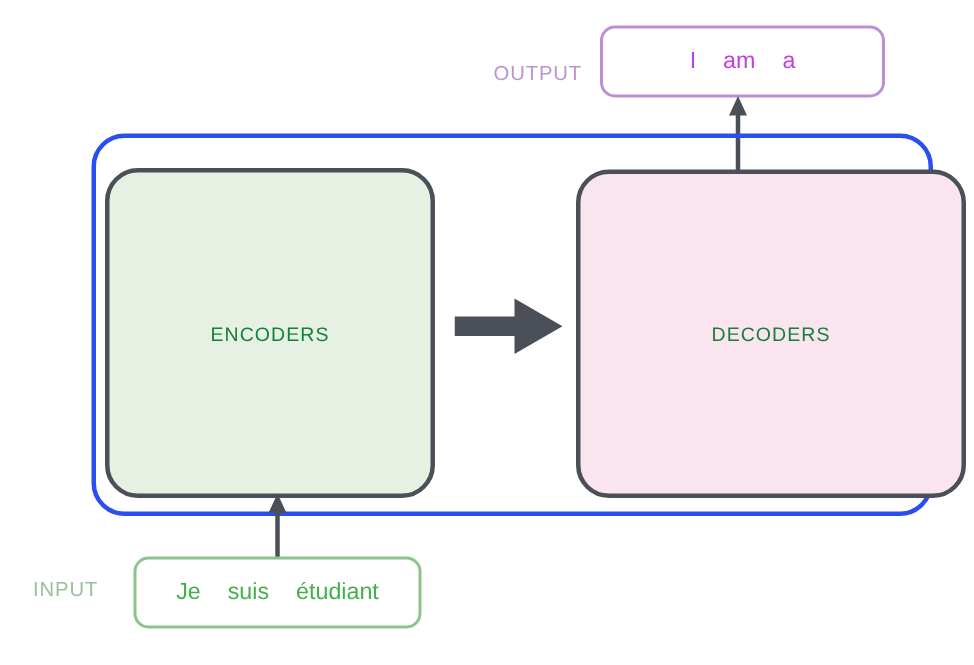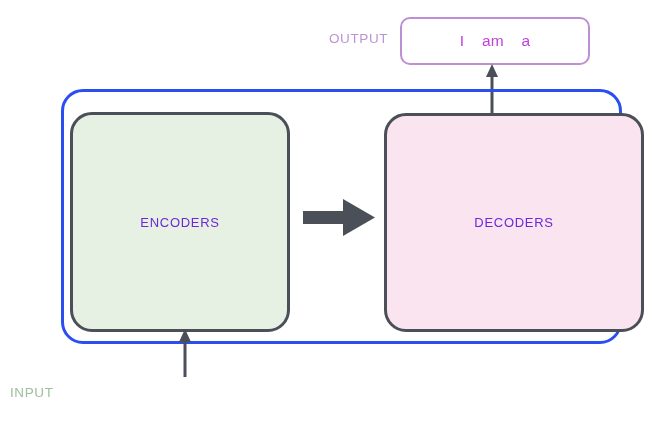--- a/index.html
+++ b/index.html
@@ -15,21 +15,21 @@
     width: 649px;
     height: 443px;
     background: #ffffff;
     overflow: hidden;
   }
 
   
   #output-label {
     position: absolute;
     left: 329px;
-    top: 31px;
+    top: 41px;
     font-size: 13.5px;
     letter-spacing: 0.6px;
     color: #bd93d1;
     white-space: nowrap;
   }
   #output-box {
     position: absolute;
     left: 400px;
     top: 17px;
     width: 190px;
@@ -75,21 +75,21 @@
   .stack-box {
     position: absolute;
     box-sizing: border-box;
     border: 3px solid #4a4f58;
     border-radius: 22px;
     display: flex;
     align-items: center;
     justify-content: center;
     font-size: 13px;
     letter-spacing: 0.7px;
-    color: #6d28d9;
+    color: #15803d;
   }
   #encoders-box {
     left: 70px;
     top: 112px;
     width: 220px;
     height: 220px;
     background: #e7f1e3;
   }
   #decoders-box {
     left: 384px;
@@ -113,21 +113,21 @@
     position: absolute;
     left: 178px;
     top: 329px;
     width: 14px;
     height: 48px;
   }
 
   
   #input-label {
     position: absolute;
-    left: 10px;
+    left: 22px;
     top: 385px;
     font-size: 13.5px;
     letter-spacing: 0.6px;
     color: #9cbf9c;
     white-space: nowrap;
   }
   #input-box {
     position: absolute;
     left: 89px;
     top: 371px;
@@ -181,14 +181,19 @@
     <span>DECODERS</span>
   </div>
 
   <svg id="input-arrow" viewBox="0 0 14 48">
     <line x1="7" y1="48" x2="7" y2="11" stroke="#4a4f58" stroke-width="3"></line>
     <polygon points="7,0 13,13 1,13" fill="#4a4f58"></polygon>
   </svg>
 
   <div id="input-label">INPUT</div>
 
+  <div id="input-box">
+    <span class="in-token">Je</span>
+    <span class="in-token">suis</span>
+    <span class="in-token">étudiant</span>
+  </div>
 
 </div>
 
 </body></html>

